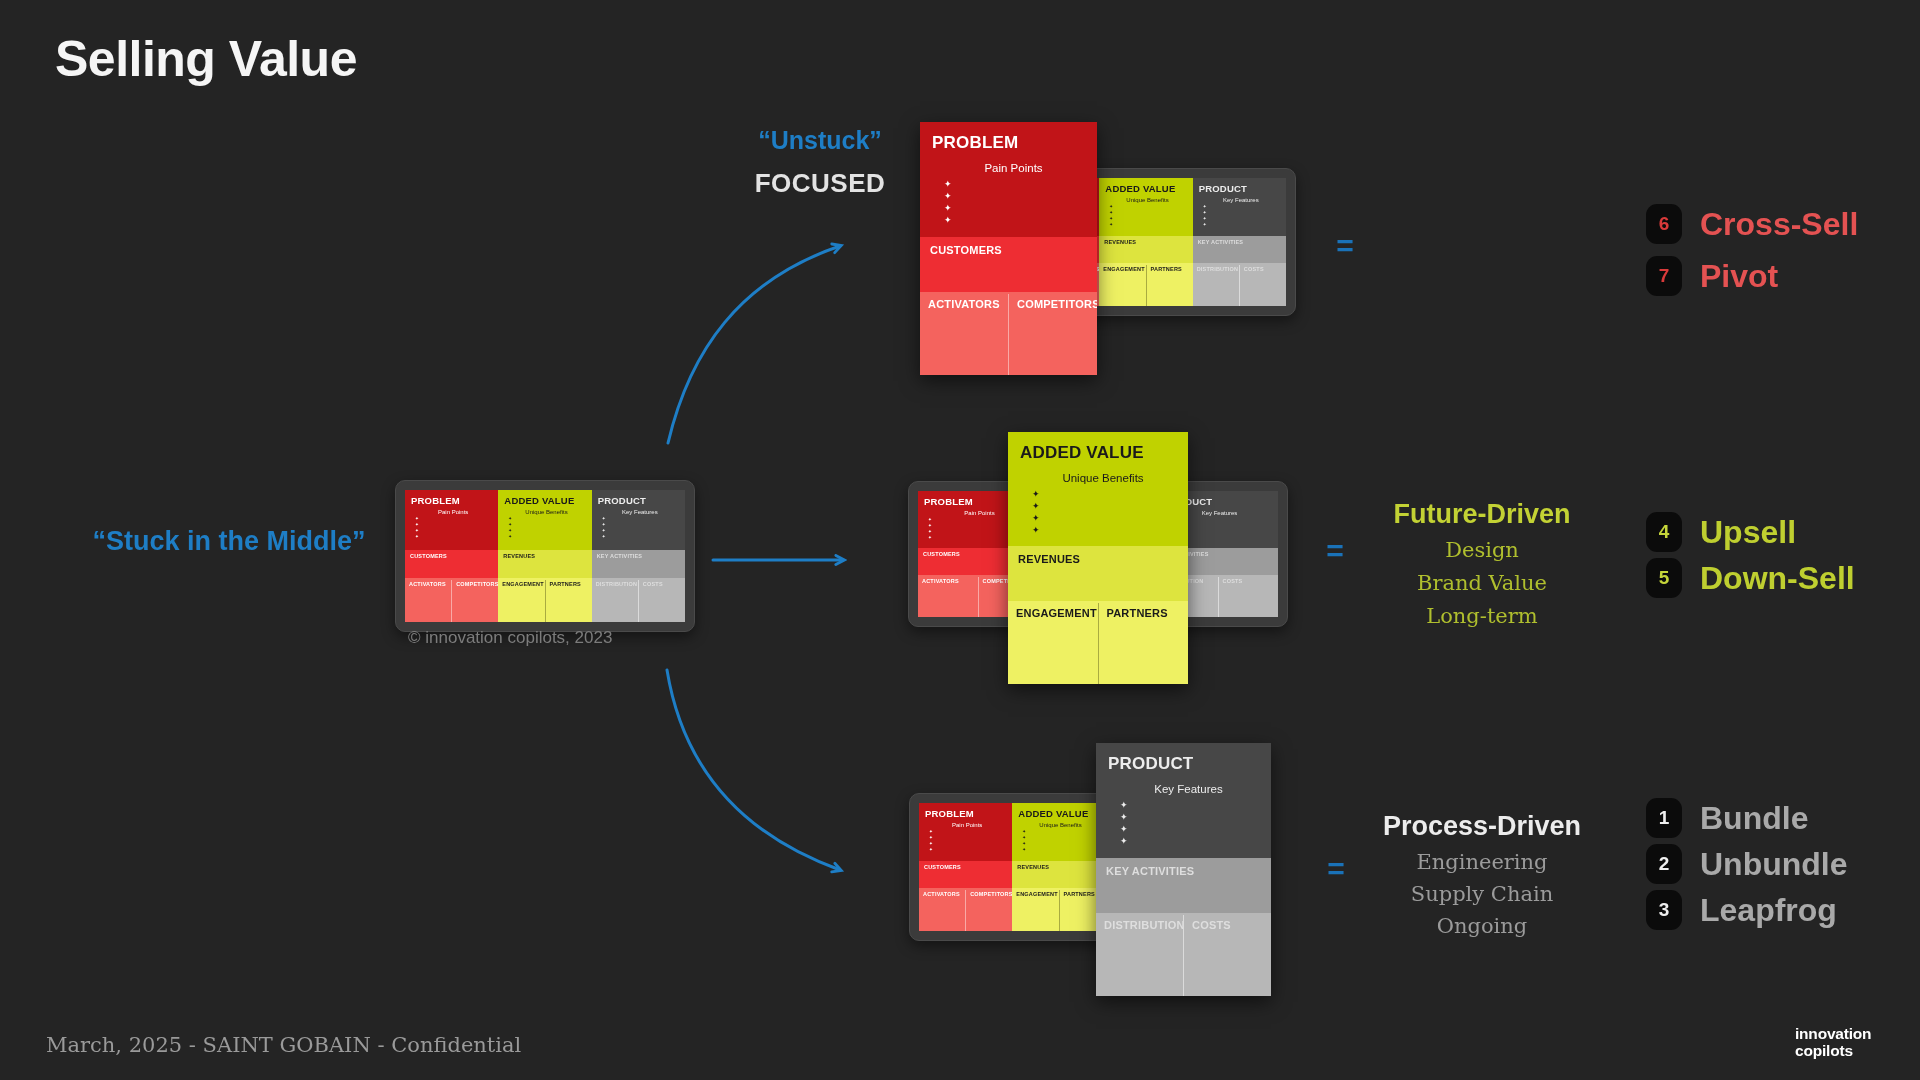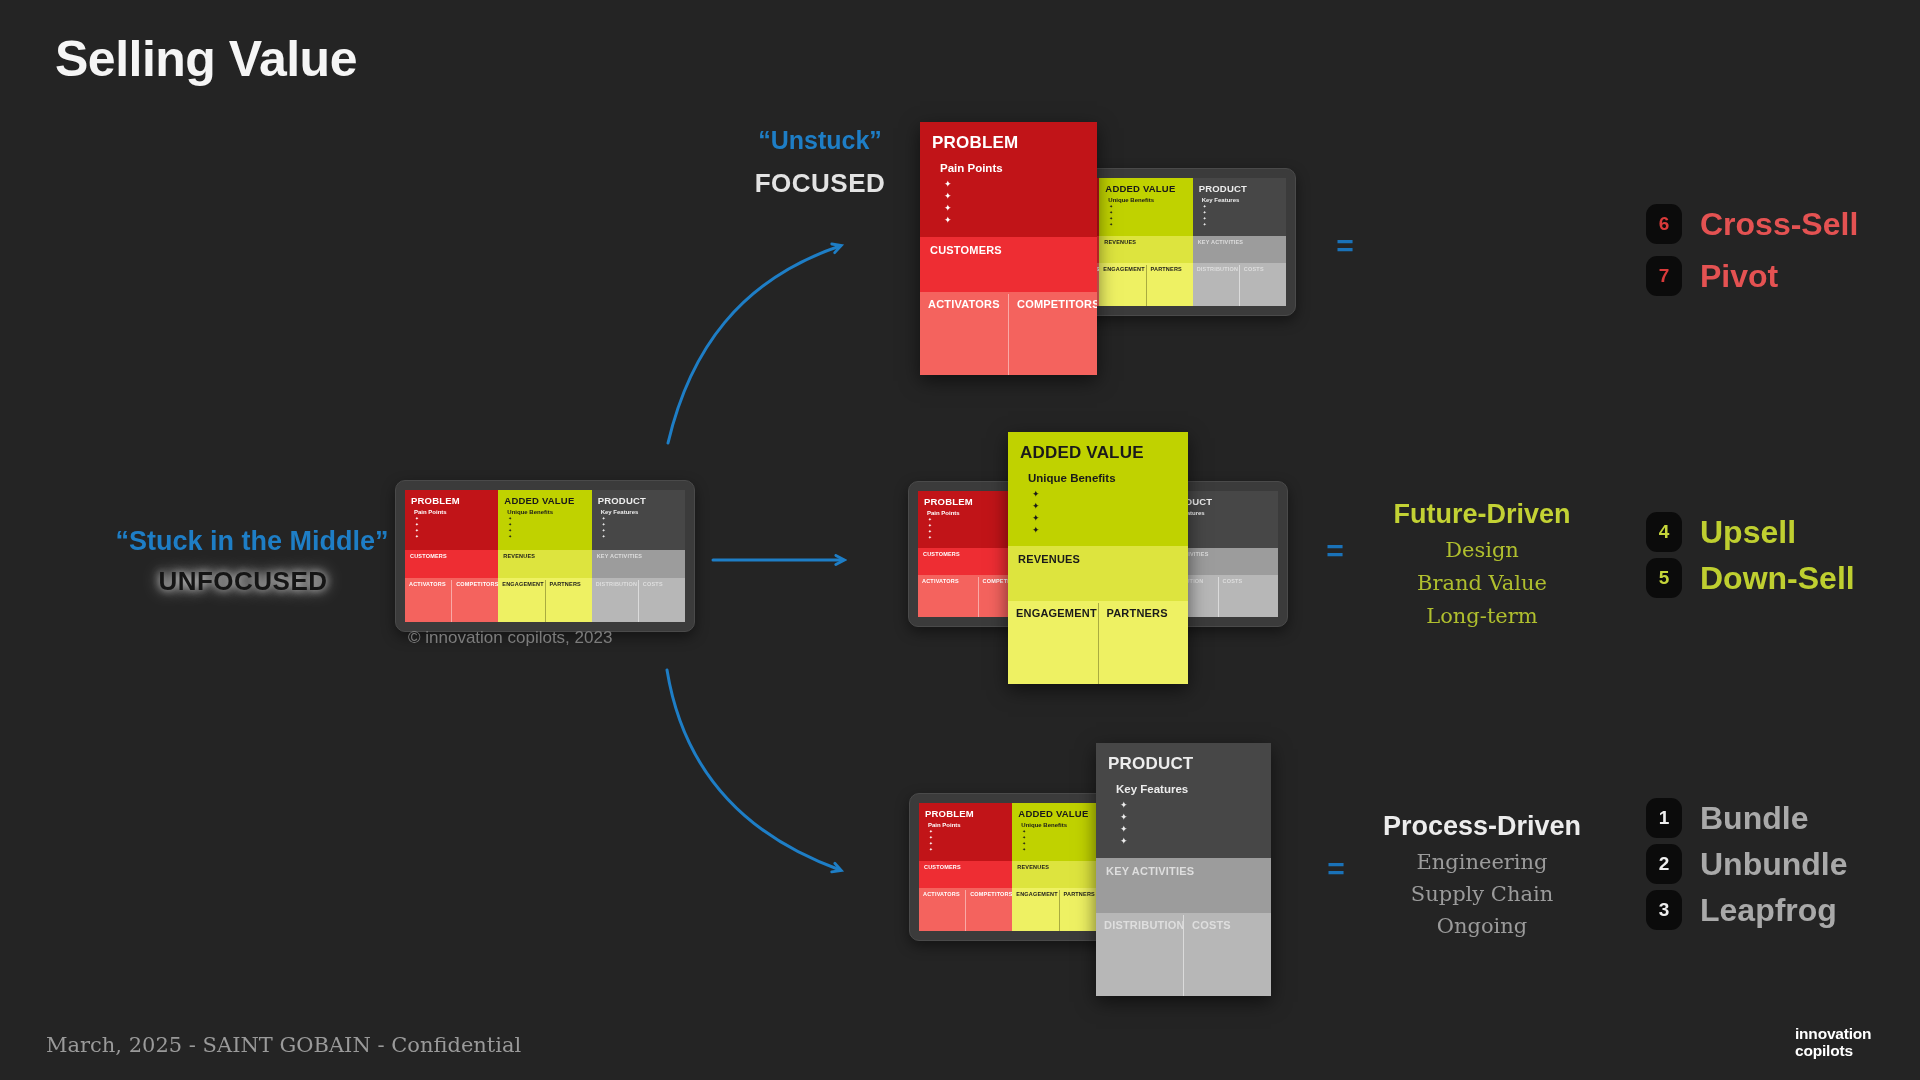--- a/index.html
+++ b/index.html
@@ -7,21 +7,21 @@
          font-family:"Liberation Sans",sans-serif;}
   .abs{position:absolute;}
 
   
   .title{left:55px;top:30px;font-size:50px;font-weight:700;letter-spacing:-0.5px;color:#f5f5f5;}
 
   
   .quote{color:#1e7ec6;font-weight:700;text-align:center;}
   .q-unstuck{left:700px;top:126px;width:240px;font-size:25px;}
   .s-focused{left:700px;top:168px;width:240px;font-size:26px;font-weight:700;color:#e3e3e3;text-align:center;letter-spacing:.5px;}
-  .q-stuck{left:102px;top:526px;width:300px;font-size:27px;}
+  .q-stuck{left:79px;top:526px;width:300px;font-size:27px;}
   .s-unfocused{left:93px;top:566px;width:300px;font-size:26px;font-weight:700;text-align:center;letter-spacing:.5px;
                color:#151515;text-shadow:0 0 8px rgba(255,255,255,.85),0 0 18px rgba(255,255,255,.55);}
 
   
   svg.arrows{left:0;top:0;pointer-events:none;}
 
   
   .cv-frame{background:#3b3b3b;border:1px solid #4a4a4a;border-radius:10px;box-sizing:border-box;
             padding:9px;box-shadow:0 5px 14px rgba(0,0,0,.45);}
   #cv-left{left:395px;top:480px;width:300px;height:152px;}
@@ -29,21 +29,21 @@
   #cv-mid{left:908px;top:481px;width:380px;height:146px;}
   #cv-bot{left:909px;top:793px;width:300px;height:148px;}
   .cv-inner{display:flex;width:100%;height:100%;}
   .cv-col{flex:1;display:flex;flex-direction:column;min-width:0;}
   .cv-top-sec{flex:45.5 0 0;padding:5px 6px 0 6px;overflow:hidden;}
   .cv-mid-sec{flex:18 0 0;padding:3px 5px;overflow:hidden;}
   .cv-bot-sec{flex:36.5 0 0;display:flex;overflow:hidden;}
   .cv-bot-sec .cell{flex:1;padding:3px 4px;overflow:hidden;}
   .cv-bot-sec .div{width:1px;margin-top:2px;}
   .cv-h{font-weight:700;font-size:9.5px;letter-spacing:.2px;}
-  .cv-sub{font-weight:700;font-size:6px;margin:3px 0 1px 3px;}
+  .cv-sub{font-weight:400;font-size:6px;margin:3px 0 1px 3px;text-align:center;}
   .cv-b{font-size:4.5px;line-height:6px;margin-left:4px;}
   .cv-lab{font-weight:700;font-size:5.5px;letter-spacing:.2px;}
 
   
   .panel{box-shadow:0 6px 18px rgba(0,0,0,.55);display:flex;flex-direction:column;z-index:5;}
   #pn-top{left:920px;top:122px;width:177px;height:253px;}
   #pn-mid{left:1008px;top:432px;width:180px;height:252px;}
   #pn-bot{left:1096px;top:743px;width:175px;height:253px;}
   .panel .cv-top-sec{padding:11px 10px 0 12px;}
   .panel .cv-h{font-size:17px;}
@@ -99,21 +99,20 @@
       </marker>
     </defs>
     <path d="M668,443 C690,350 740,280 840,246" fill="none" stroke="#1e7ec6" stroke-width="3" stroke-linecap="round" marker-end="url(#ah)"></path>
     <path d="M713,560 L843,560" fill="none" stroke="#1e7ec6" stroke-width="3" stroke-linecap="round" marker-end="url(#ah)"></path>
     <path d="M667,670 C682,762 735,832 840,870" fill="none" stroke="#1e7ec6" stroke-width="3" stroke-linecap="round" marker-end="url(#ah)"></path>
   </svg>
 
   <div class="abs quote q-unstuck">“Unstuck”</div>
   <div class="abs s-focused">FOCUSED</div>
   <div class="abs quote q-stuck">“Stuck in the Middle”</div>
-  <div class="abs s-unfocused">UNFOCUSED</div>
 
   <div class="abs cv-frame" id="cv-left">
       <div class="cv-inner">
         <div class="cv-col">
           <div class="cv-top-sec" style="background: rgb(193, 20, 24); color: rgb(255, 255, 255);">
             <div class="cv-h">PROBLEM</div>
             <div class="cv-sub">Pain Points</div>
             <div class="cv-b">✦<br>✦<br>✦<br>✦</div>
           </div>
           <div class="cv-mid-sec" style="background: rgb(238, 45, 51); color: rgb(255, 255, 255);">

